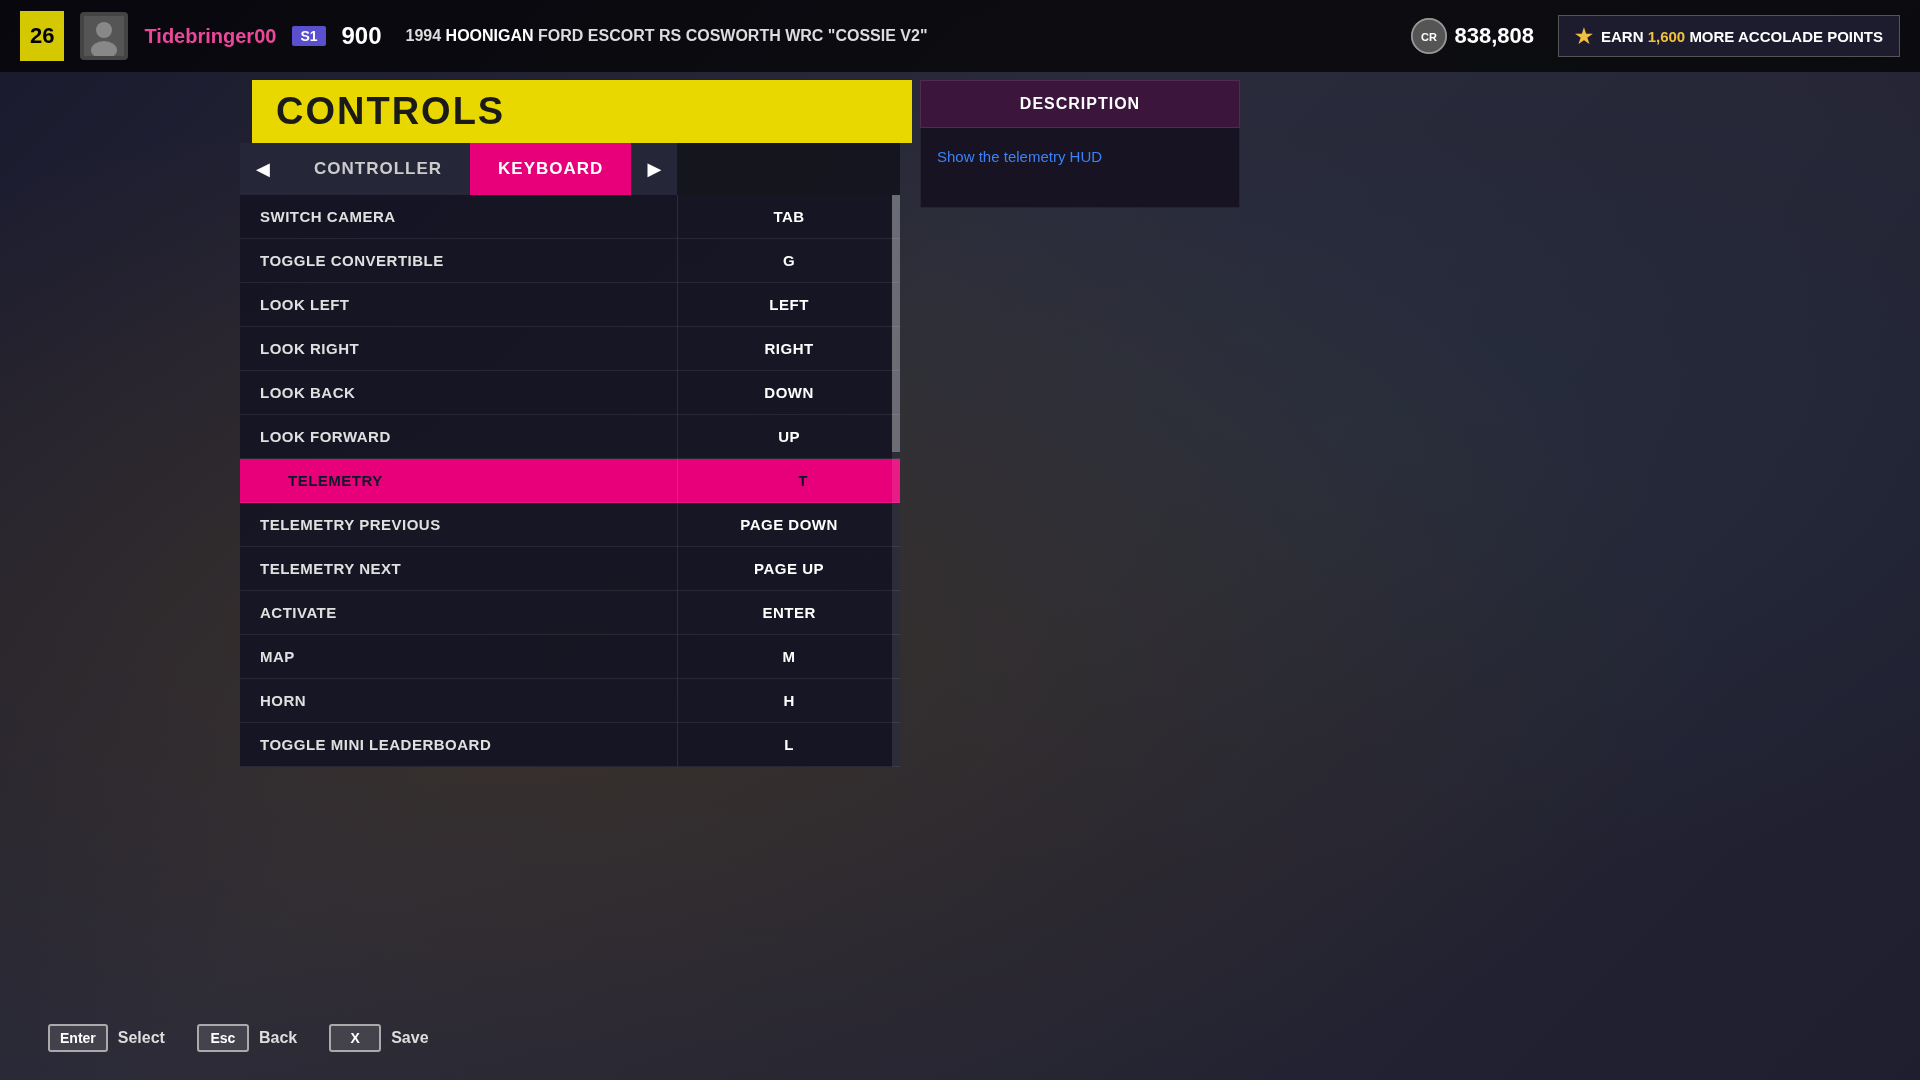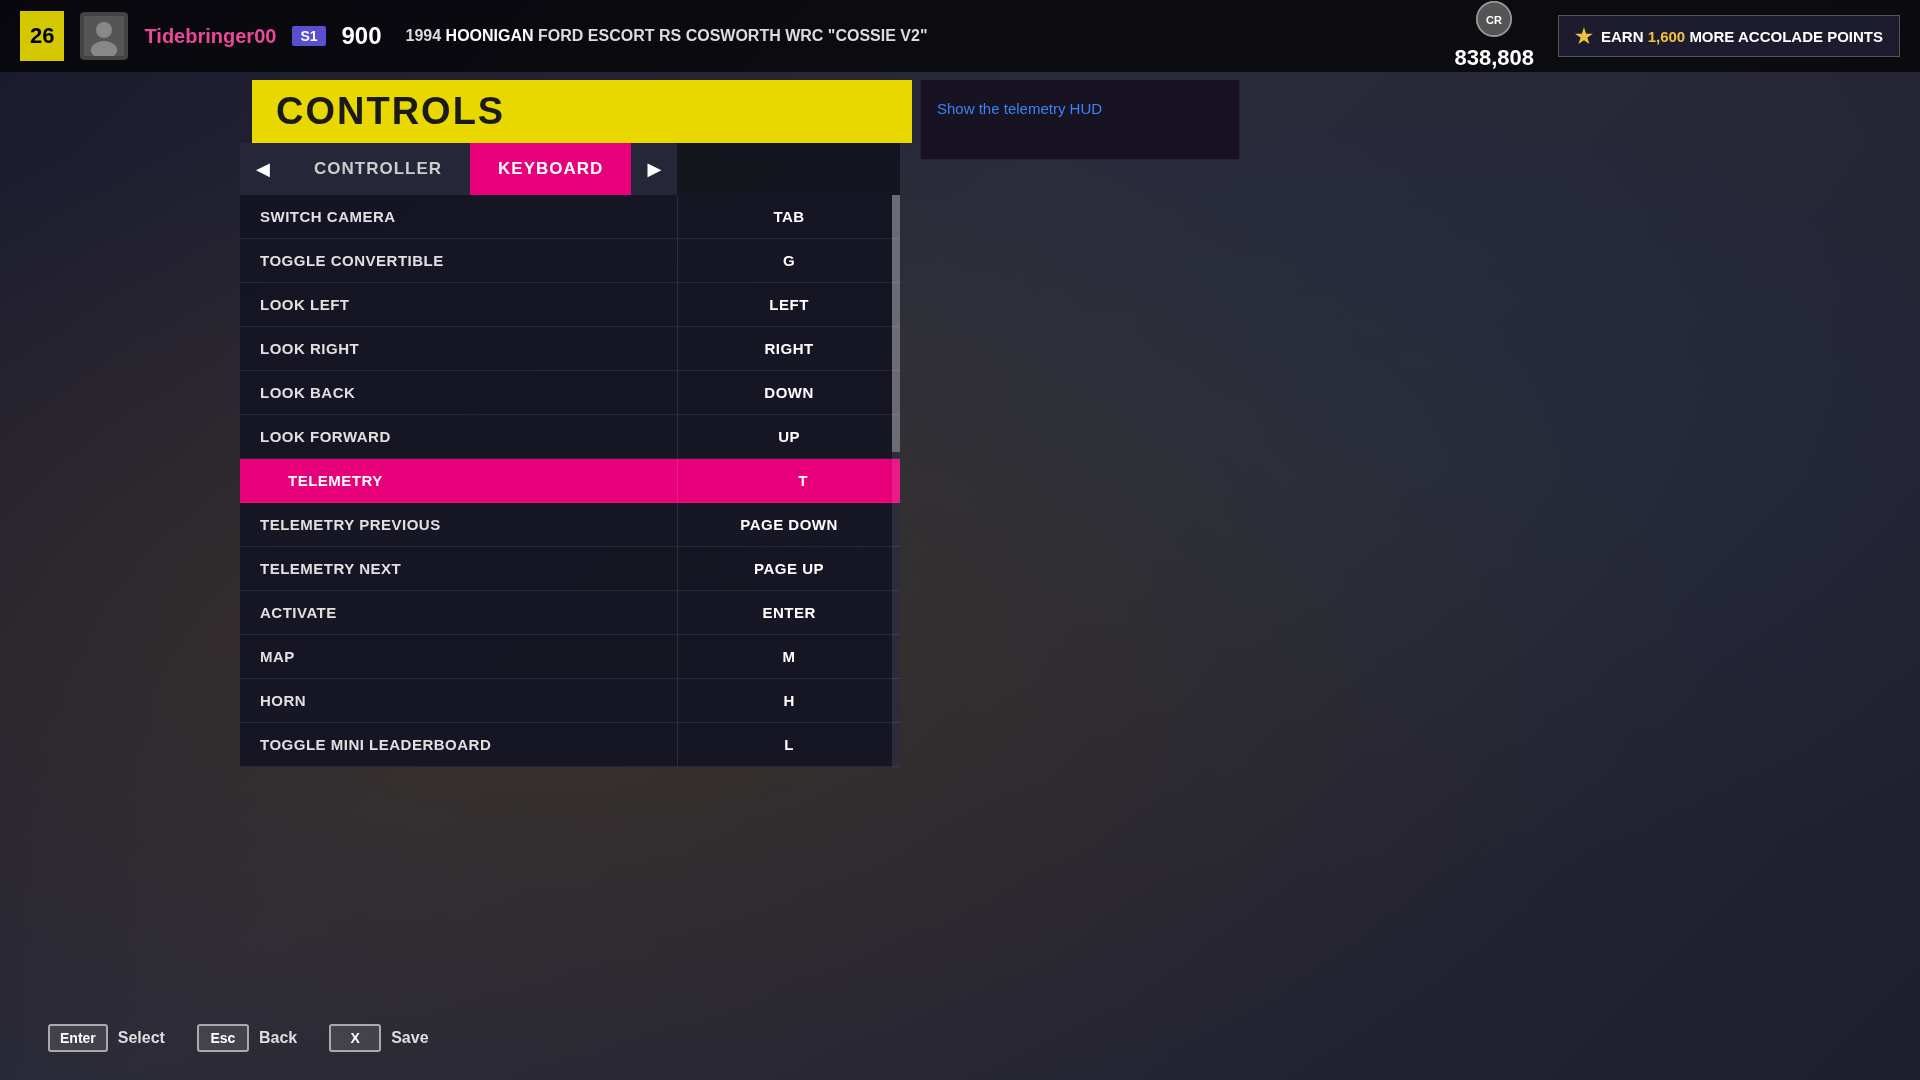--- a/index.html
+++ b/index.html
@@ -93,21 +93,20 @@
       margin-left: auto;
       display: flex;
       align-items: center;
       gap: 24px;
     }
 
     .cr-badge {
       display: flex;
       align-items: center;
       gap: 8px;
-      flex-direction: column;
     }
     .cr-icon {
       width: 36px; height: 36px;
       background: #888;
       border-radius: 50%;
       display: flex; align-items: center; justify-content: center;
       font-size: 12px; font-weight: 900; color: #fff;
     }
     .cr-amount {
       color: #fff;
@@ -215,21 +214,21 @@
       color: #e0e0e0;
       font-size: 15px;
       font-weight: 600;
       letter-spacing: 0.5px;
       background: rgba(20,20,35,0.92);
       margin-left: 34px;
     }
 
     .controls-table tr.selected td {
       background: #e8007a;
-      color: #ffffff;
+      color: #0f172a;
       padding-left: 48px;
     }
 
     .controls-table td.key-col {
       text-align: center;
       font-weight: 700;
       color: #fff;
       border-left: 1px solid rgba(255,255,255,0.1);
     }
 
@@ -431,20 +430,21 @@
           </tbody>
       </table>
       <div class="scroll-bar">
         <div class="scroll-thumb"></div>
       </div>
     </div>
   </div>
 </div>
 
 <div class="description-panel">
+  <div class="description-title">DESCRIPTION</div>
   <div class="description-body">Show the telemetry HUD</div>
 </div>
 
 <div class="bottom-hints" id="bottom-hints">
 <div class="hint-item">
       <span class="hint-key">Enter</span>
       <span>Select</span>
     </div>
     <div class="hint-item">
       <span class="hint-key">Esc</span>

